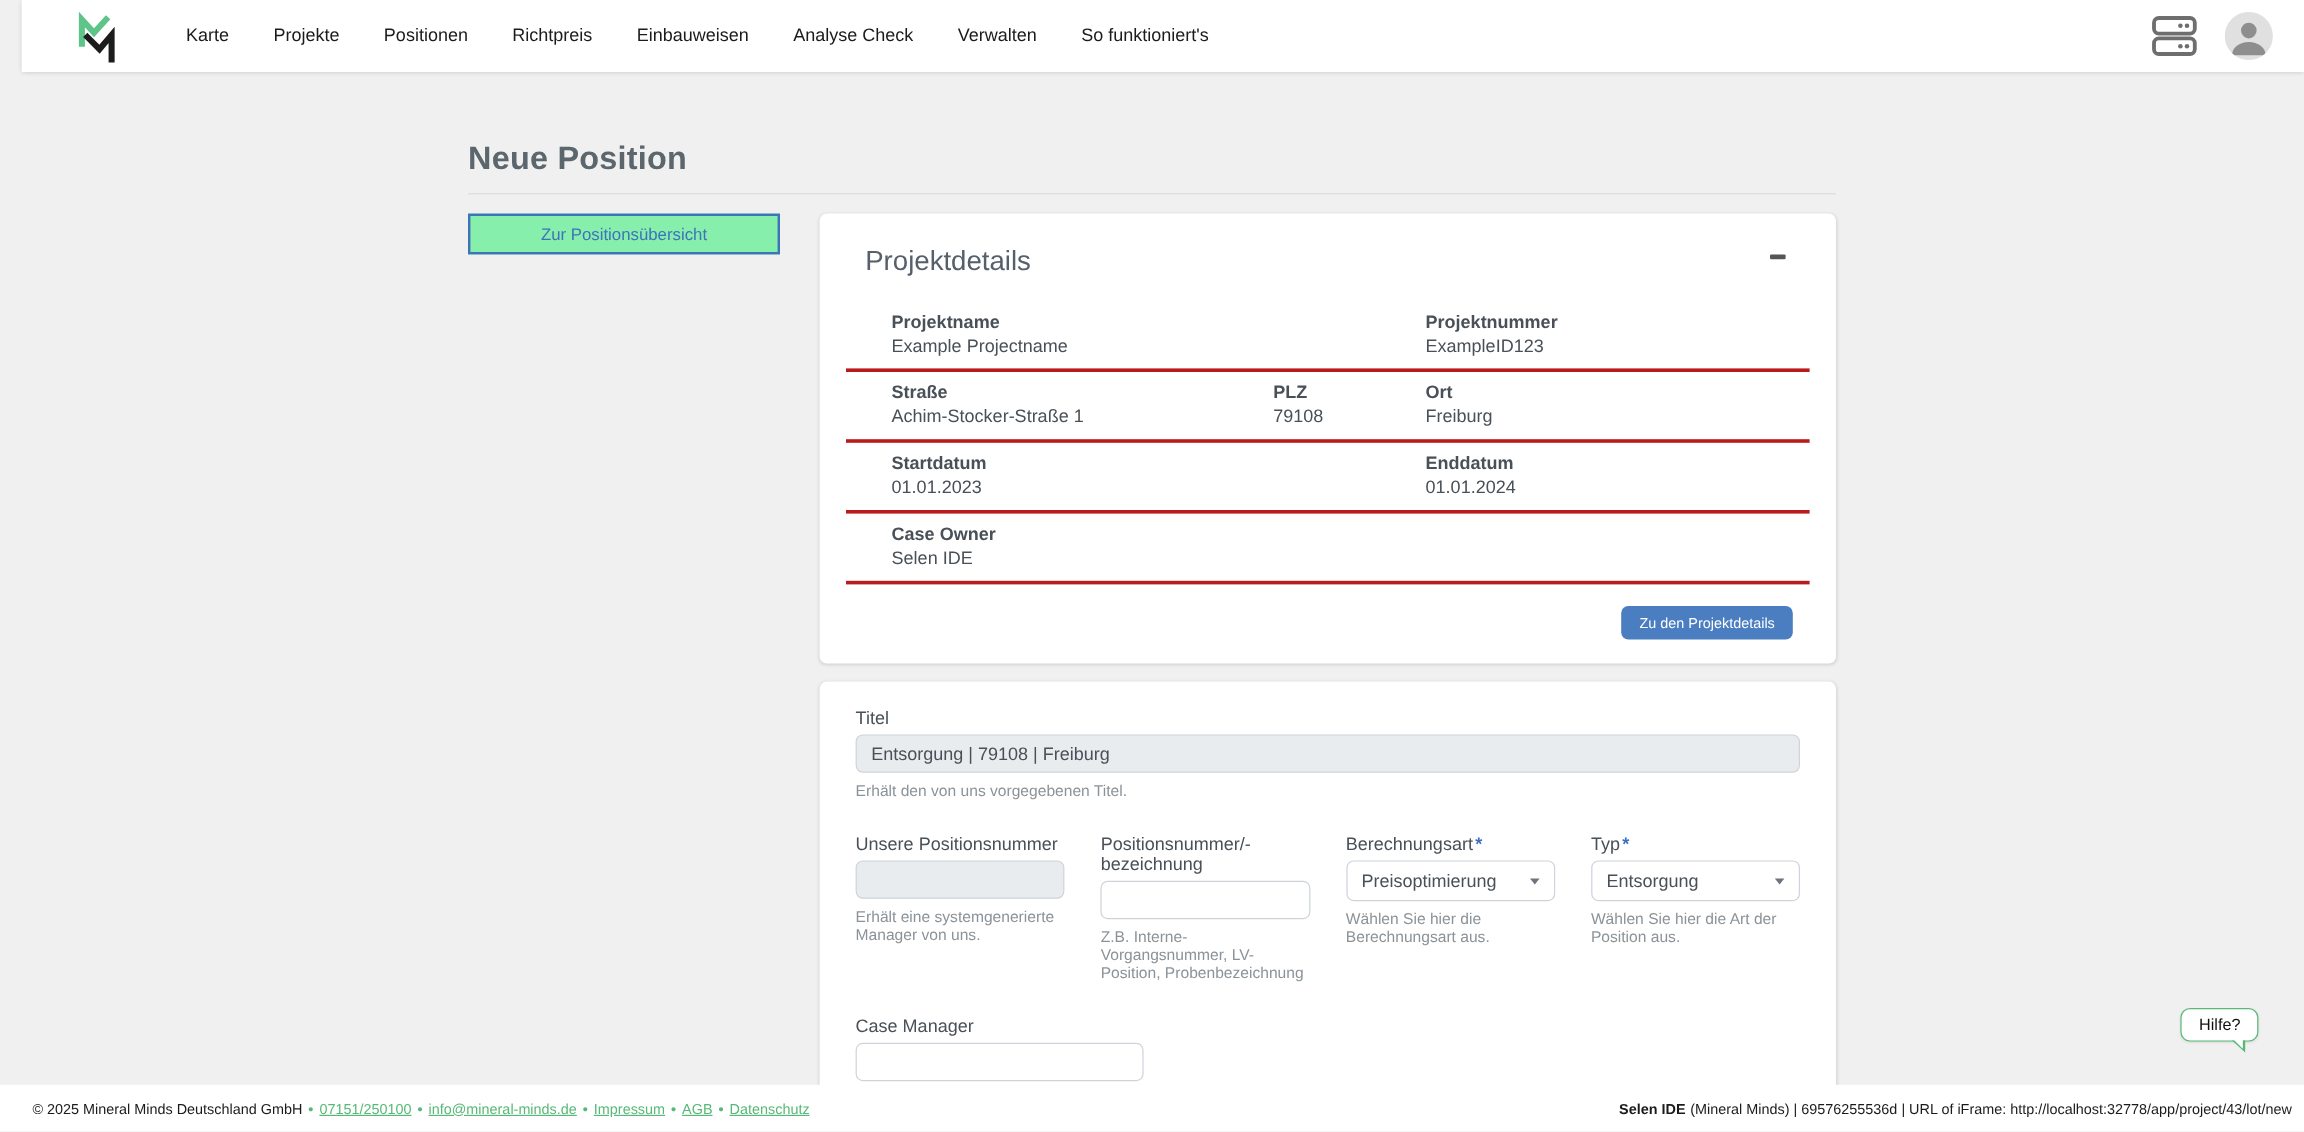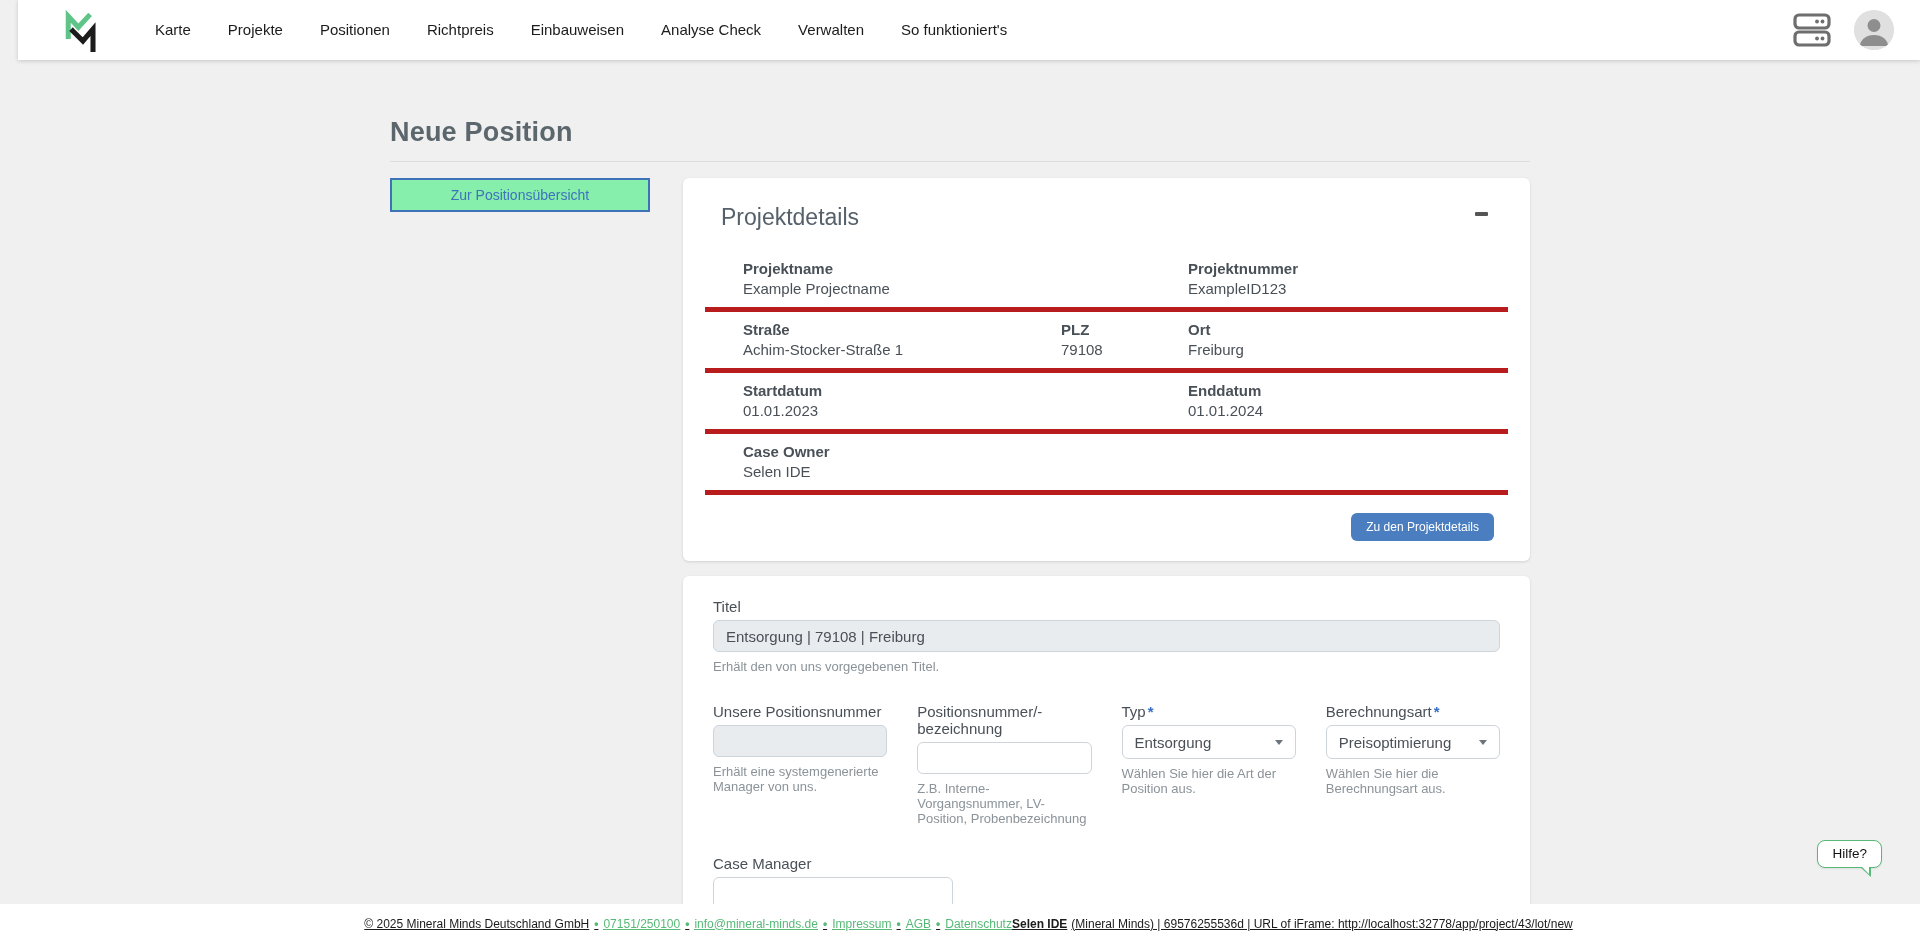--- a/index.html
+++ b/index.html
@@ -52,21 +52,21 @@
   }
   .card.project { padding:26px 22px 20px; }
   .card-head { display:flex; align-items:flex-start; justify-content:space-between; padding:0 16px 0 16px; }
   .card-title { font-size:23px; font-weight:400; color:#55606a; }
   .collapse-btn { background:none; border:none; cursor:pointer; padding:8px 4px; }
   .collapse-bar { display:block; width:13px; height:4px; background:#555; border-radius:1px; }
 
   .detail-table { margin-top:20px; }
   .detail-row {
     display:grid; grid-template-columns:340px 127px 1fr;
-    border-bottom:5px solid #b91c1c; padding:9px 0 10px;
+    border-bottom:3px solid #b91c1c; padding:9px 0 10px;
   }
   .detail-cell { padding-left:16px; display:flex; flex-direction:column; gap:3px; }
   .detail-cell.first { padding-left:38px; }
   .detail-cell.span2 { grid-column:span 2; }
   .detail-cell.span3 { grid-column:span 3; }
   .detail-label { font-size:15px; font-weight:700; color:#495057; }
   .detail-value { font-size:15px; color:#495057; }
 
   .card-actions { display:flex; justify-content:flex-end; margin-top:18px; padding-right:14px; }
   .btn-primary {
@@ -111,22 +111,22 @@
   }
   .help-bubble::after {
     content:""; position:absolute; bottom:-7px; right:12px;
     border-left:8px solid transparent; border-top:8px solid #fff;
   }
 
   
   .footer {
     position:absolute; left:0; bottom:0; width:100%; height:39px;
     background:#fff; z-index:25;
-    display:flex; align-items:center; justify-content:center;
-    padding:0 10px 0 27px; font-size:12px; color:#1b1b1b;text-decoration:underline;
+    display:flex; align-items:center; justify-content:space-between;
+    padding:0 10px 0 27px; font-size:12px; color:#1b1b1b;
   }
   .footer-left { display:flex; align-items:center; gap:5px; white-space:nowrap; }
   .footer-sep { color:#57b977; font-weight:700; }
   .footer-link { color:#57b977; text-decoration:underline; cursor:pointer; }
   .footer-right { display:flex; gap:4px; white-space:nowrap; }
   .footer-right .bold { font-weight:700; }
 </style>
 </head>
 <body>
 
@@ -245,34 +245,34 @@
               <input class="text-input" type="text" disabled="" value="" style="">
               <div class="helper">Erhält eine systemgenerierte Manager von uns.</div>
             </div>
             <div class="field">
               <label class="field-label">Positionsnummer/-bezeichnung</label>
               <input class="text-input" type="text" value="" style="">
               <div class="helper">Z.B. Interne-Vorgangsnummer, LV-Position, Probenbezeichnung</div>
             </div>
 
             <div class="field">
+              <label class="field-label"><span>Berechnungsart</span><span class="req">*</span></label>
+              <div class="select">
+                <span>Preisoptimierung</span>
+                <span class="caret"></span>
+              </div>
+              <div class="helper">Wählen Sie hier die Berechnungsart aus.</div>
+            </div>
+            <div class="field">
               <label class="field-label"><span>Typ</span><span class="req">*</span></label>
               <div class="select">
                 <span>Entsorgung</span>
                 <span class="caret"></span>
               </div>
               <div class="helper">Wählen Sie hier die Art der Position aus.</div>
-            </div>
-            <div class="field">
-              <label class="field-label"><span>Berechnungsart</span><span class="req">*</span></label>
-              <div class="select">
-                <span>Preisoptimierung</span>
-                <span class="caret"></span>
-              </div>
-              <div class="helper">Wählen Sie hier die Berechnungsart aus.</div>
             </div>
           </div>
 
           <div class="field">
             <label class="field-label">Case Manager</label>
             <input class="text-input cm-input" type="text" style="">
           </div>
         </section>
       </div>
     </div>

